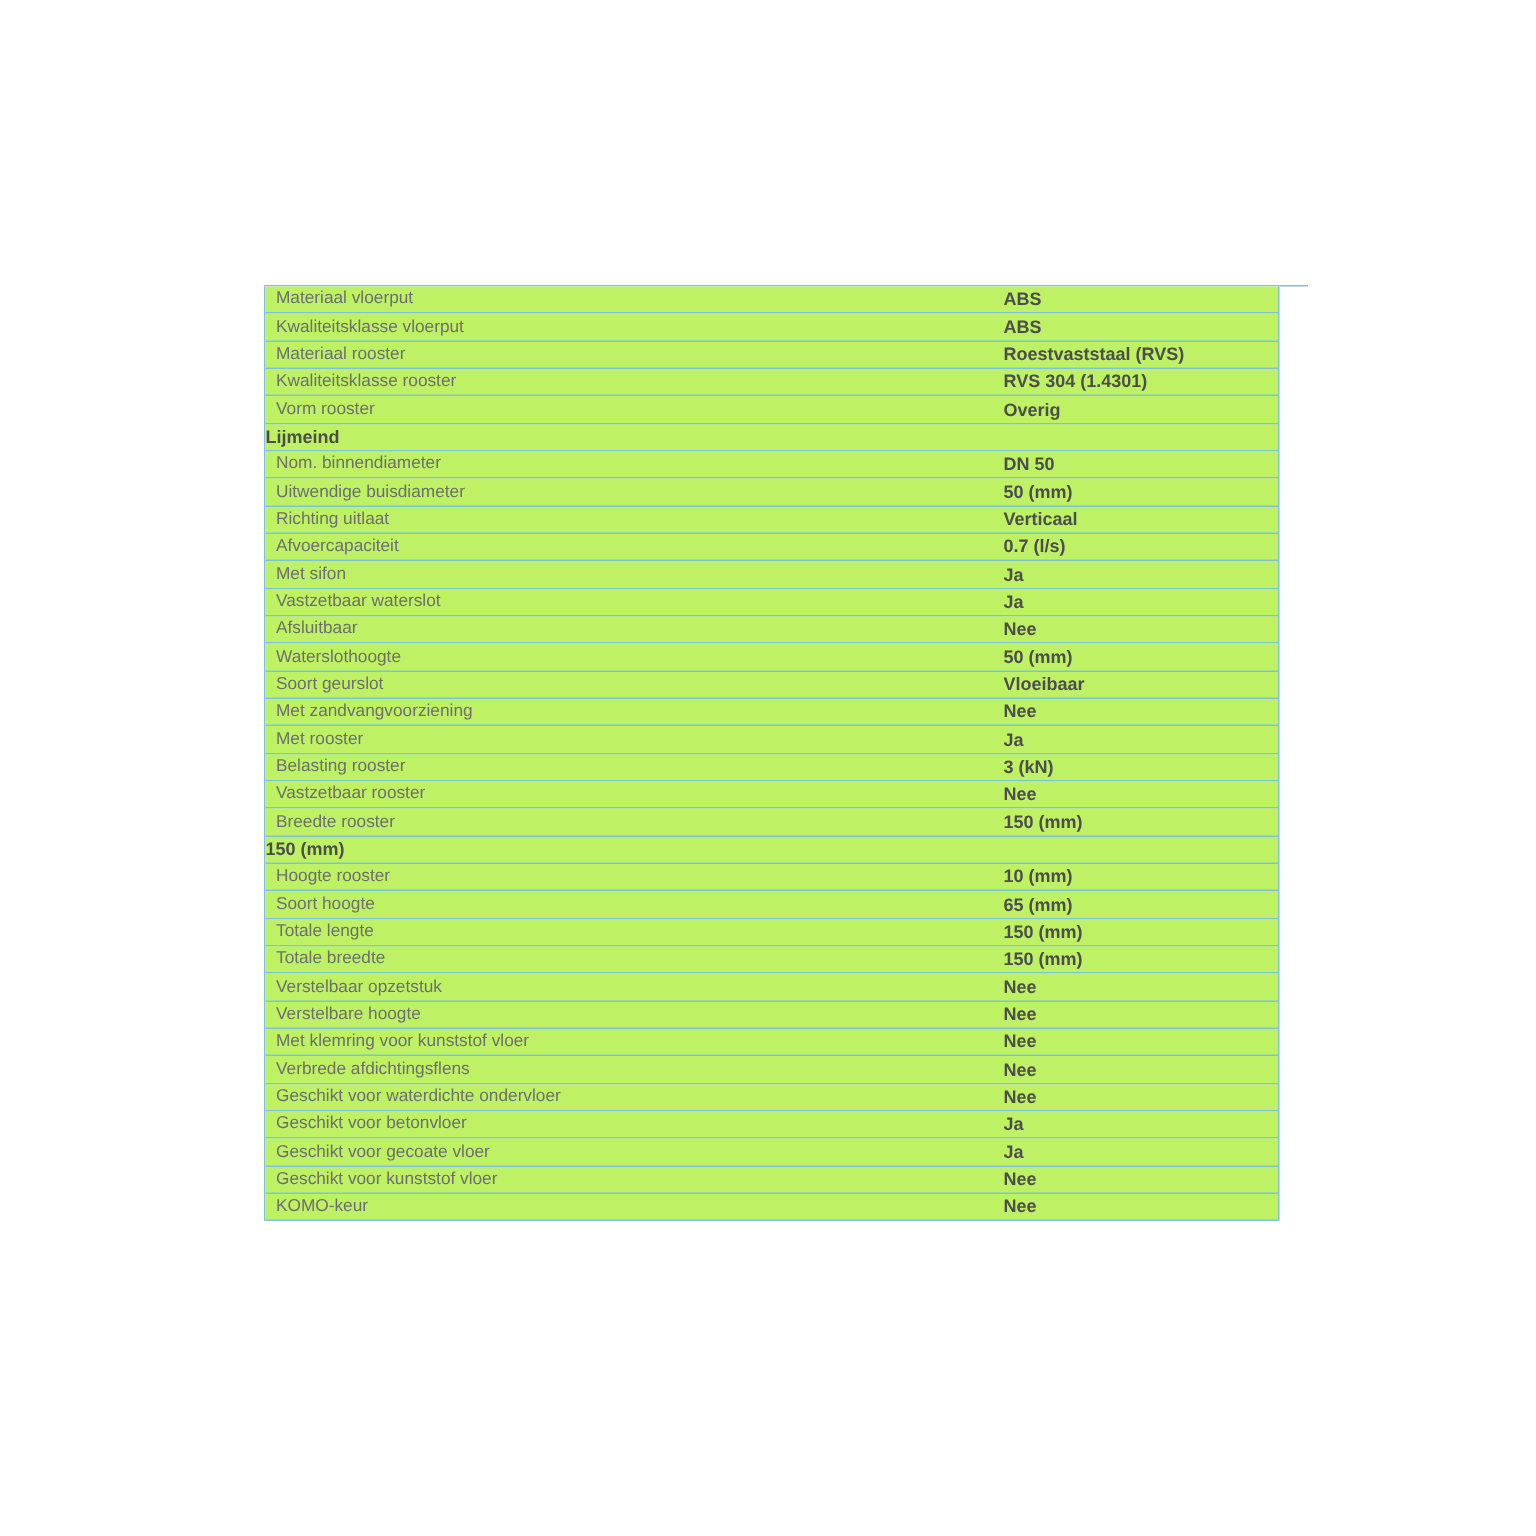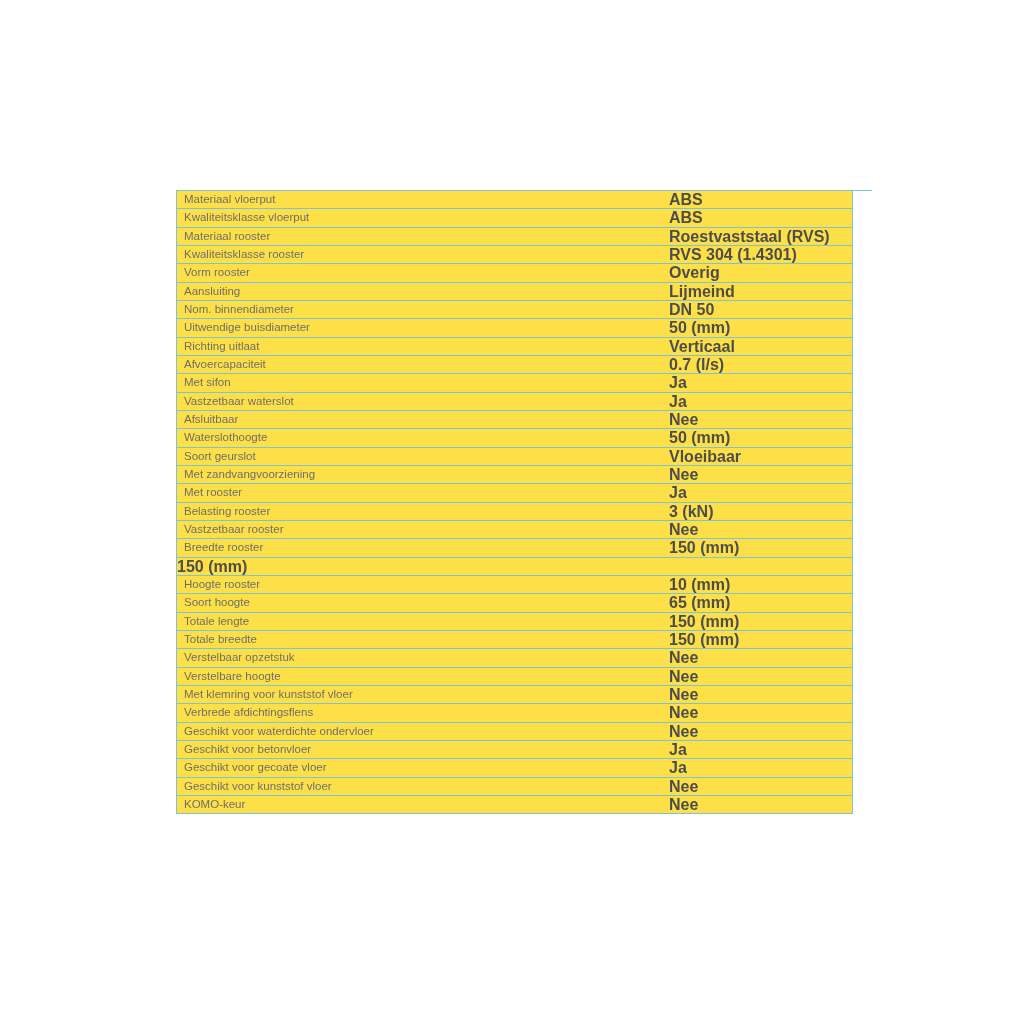--- a/index.html
+++ b/index.html
@@ -44,35 +44,35 @@
     box-sizing: border-box;
     border-left: 1px solid var(--border-color, #7cc3da);
     border-right: 1px solid var(--border-color, #7cc3da);
     background: #fdfefe;
   }
   .spec-row {
     box-sizing: border-box;
     height: 18.343px;
     border-bottom: 1px solid var(--border-color, #7cc3da);
     display: flex;
-    align-items: flex-start;
-    background: #fde047;
+    align-items: flex-end;
+    background: #bef264;
   }
   .spec-label {
     box-sizing: content-box;
     width: 485px;
     padding-left: 7px;
     font-size: 11.5px;
     line-height: 17px;
     color: var(--label-color, #6e6e6e);
     white-space: nowrap;
     overflow: hidden;
   }
   .spec-value {
-    font-size: 16px;
+    font-size: 12px;
     line-height: 17px;
     font-weight: 700;
     color: var(--value-color, #4d4d4d);
     white-space: nowrap;
   }
 </style>
 </head>
 <body>
 
 <div class="canvas">
@@ -93,21 +93,20 @@
         </div>
         <div class="spec-row">
           <span class="spec-label">Kwaliteitsklasse rooster</span>
           <span class="spec-value">RVS 304 (1.4301)</span>
         </div>
         <div class="spec-row">
           <span class="spec-label">Vorm rooster</span>
           <span class="spec-value">Overig</span>
         </div>
         <div class="spec-row">
-          <span class="spec-label">Aansluiting</span>
           <span class="spec-value">Lijmeind</span>
         </div>
         <div class="spec-row">
           <span class="spec-label">Nom. binnendiameter</span>
           <span class="spec-value">DN 50</span>
         </div>
         <div class="spec-row">
           <span class="spec-label">Uitwendige buisdiameter</span>
           <span class="spec-value">50 (mm)</span>
         </div>

